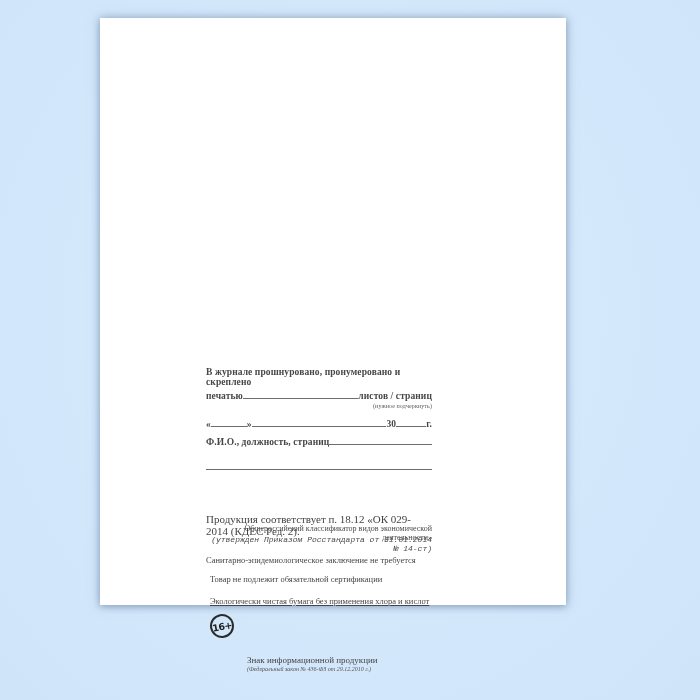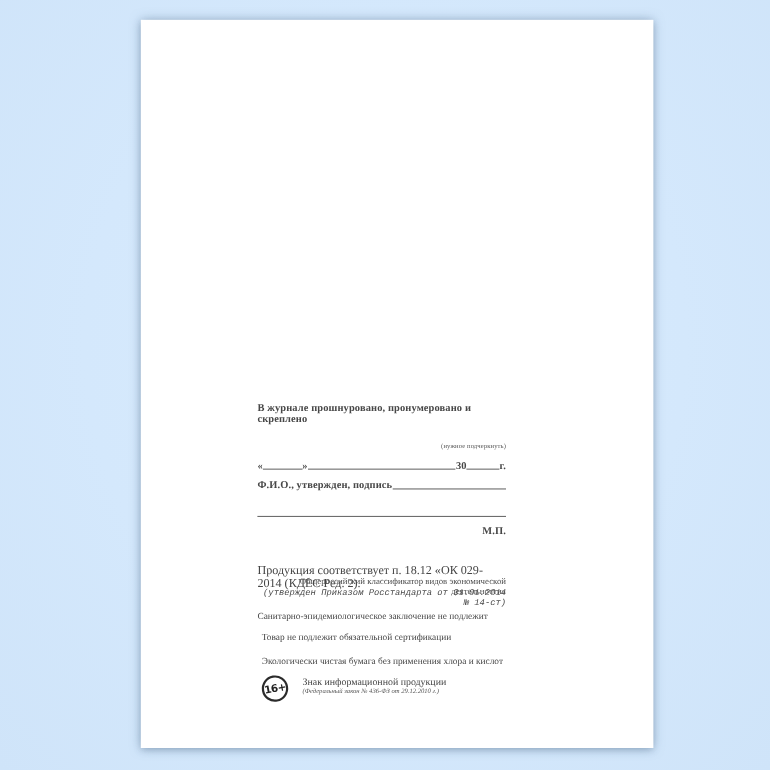--- a/index.html
+++ b/index.html
@@ -5,22 +5,22 @@
   html,body{margin:0;padding:0;}
   .stage{
     position:relative;
     width:700px;height:700px;
     background:radial-gradient(ellipse at 50% 45%, #d9ecfd 0%, #d4e8fc 55%, #cfe4f9 100%);
     overflow:hidden;
     font-family:"Liberation Serif","DejaVu Serif",serif;
   }
   .paper{
     position:absolute;
-    left:128px;top:18px;
-    width:466px;height:662px;
+    left:100px;top:18px;
+    width:466px;height:587px;
     background:#ffffff;
     box-shadow:0 0 10px rgba(96,125,155,0.55), 0 2px 6px rgba(96,125,155,0.35);
   }
   .abs{position:absolute;}
   .blk{left:106px;width:226px;color:#3d3d3d;}
   .b1{font-weight:bold;font-size:9.5px;letter-spacing:0.1px;color:#474747;}
   .row{display:flex;align-items:baseline;}
   .fill{flex:1 1 auto;border-bottom:1px solid #6d6d6d;align-self:flex-end;margin-bottom:2px;}
   .fill.fx36{flex:0 0 36px;}
   .fill.fx30{flex:0 0 30px;}
@@ -47,51 +47,55 @@
   .agelaw{font-size:6px;font-style:italic;color:#555;margin-top:1px;}
 </style>
 </head>
 <body>
 
 <div class="stage">
   <div class="paper">
 
     <div class="abs blk b1" style="top:349px;">В журнале прошнуровано, пронумеровано и скреплено</div>
 
+    <div class="abs blk b1 row" style="top:373px;">
+      <span>печатью</span>
+      <span class="fill"></span>
+      <span>листов / страниц</span>
+    </div>
     <div class="abs blk note-sm" style="top:385px;">(нужное подчеркнуть)</div>
 
     <div class="abs blk b1 row" style="top:401px;">
       <span>«</span>
       <span class="fill fx36"></span>
       <span>»</span>
       <span class="fill"></span>
       <span>30</span>
       <span class="fill fx30"></span>
       <span>г.</span>
     </div>
 
     <div class="abs blk b1 row" style="top:419px;">
-      <span>Ф.И.О., утвержден, подпись</span>
+      <span>Ф.И.О., должность, страниц</span>
       <span class="fill"></span>
     </div>
 
     <div class="abs blk fullline" style="top:450px;"></div>
 
-    <div class="abs blk b1 right" style="top:460px;">М.П.</div>
 
     <div class="abs blk b2" style="top:495px;">Продукция соответствует п. 18.12 «ОК 029-2014 (КДЕС Ред. 2).</div>
     <div class="abs blk b2-sm" style="top:506px;">Общероссийский классификатор видов экономической деятельности»</div>
     <div class="abs blk b2-sm ital" style="top:517px;font-family:Liberation Mono, monospace;">(утвержден Приказом Росстандарта от 31.01.2014 № 14-ст)</div>
 
-    <div class="abs blk statement" style="top:537px;">Санитарно-эпидемиологическое заключение не подлежит</div>
+    <div class="abs blk statement" style="top:537px;">Санитарно-эпидемиологическое заключение не требуется</div>
     <div class="abs blk statement" style="top:556px;left:110px;">Товар не подлежит обязательной сертификации</div>
-    <div class="abs blk statement" style="top:578px;left:110px;">Экологически чистая бумага без применения хлора и кислот</div>
+    <div class="abs blk statement" style="top:578px;left:110px;text-decoration:underline;">Экологически чистая бумага без применения хлора и кислот</div>
 
     <div class="abs agewrap" style="left:110px;top:596px;width:280px;">
       <span class="badge16">16+</span>
       <span class="agetext">
-        <span class="agetitle" style="display:block;">Знак информационной продукции</span>
+        <span class="agetitle" style="display:block;margin-top:40px;">Знак информационной продукции</span>
         <span class="agelaw" style="display:block;">(Федеральный закон № 436-ФЗ от 29.12.2010 г.)</span>
       </span>
     </div>
 
   </div>
 </div>
 
 </body></html>

